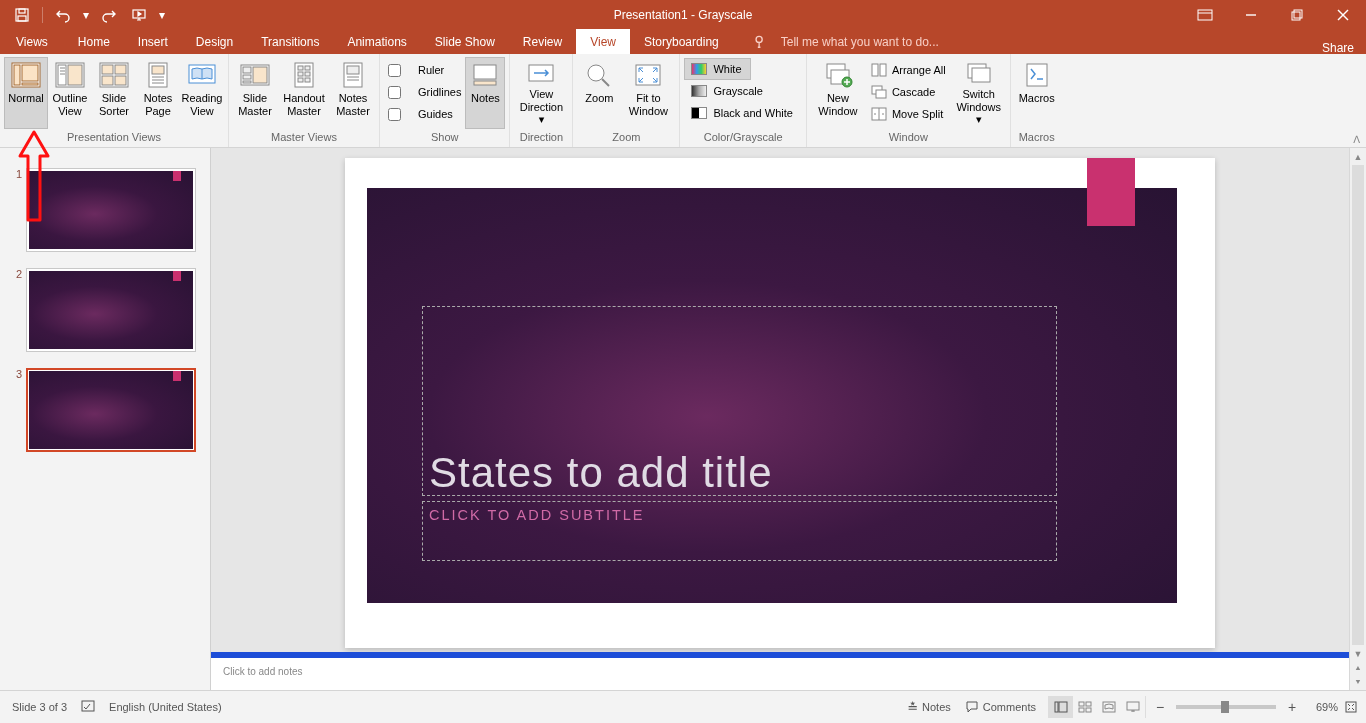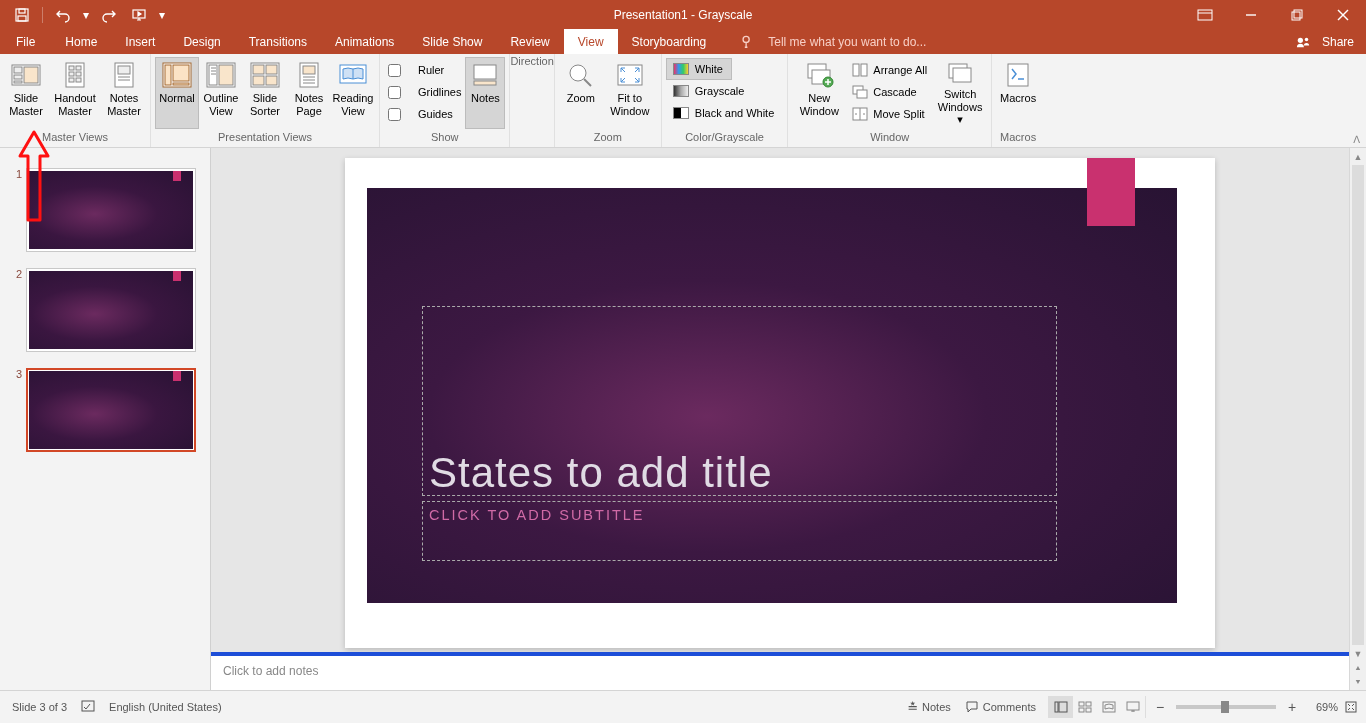--- a/index.html
+++ b/index.html
@@ -14,21 +14,21 @@
 .title-right { margin-left: auto; display: flex; height: 100%; }
 .sys-btn { width: 46px; height: 100%; display: flex; align-items: center; justify-content: center; font-size: 13px; }
 
 
 .tabs-row { height: 25px; background: #b7472a; display: flex; align-items: stretch; color: #fff; font-size: 12px; }
 .tab { padding: 0 14px; display: flex; align-items: center; cursor: pointer; }
 .tab.file { padding: 0 16px; }
 .tab.active { background: #fff; color: #b7472a; }
 .tell-me { display: flex; align-items: center; gap: 14px; color: #f8cfc6; padding-left: 20px; font-size: 12px; }
 .tell-me svg { width: 14px; height: 14px; }
-.share { margin-left: auto; display: flex; align-items: center; gap: 12px; padding: 0 12px; }
+.share { margin-left: auto; display: flex; align-items: center; gap: 12px; padding: 0 12px; flex-direction: column; }
 
 
 .ribbon { height: 94px; background: #f3f3f3; border-bottom: 1px solid #d4d4d4; display: flex; font-size: 11px; position: relative; }
 .ribbon-group { display: flex; flex-direction: column; border-right: 1px solid #e0e0e0; position: relative; padding-bottom: 2px; }
 .group-body { flex: 1; display: flex; align-items: flex-start; padding: 3px 4px 0; }
 .group-label { text-align: center; font-size: 11px; color: #666; height: 15px; line-height: 15px; position: relative; }
 
 .big-btn { display: flex; flex-direction: column; align-items: center; justify-content: flex-start; padding: 2px 3px; text-align: center; width: 44px; height: 72px; line-height: 1.15; cursor: pointer; border: 1px solid transparent; }
 .big-btn.wider { width: 54px; }
 .big-btn.selected { background: #d5d5d5; border-color: #bcbcbc; }
@@ -62,21 +62,21 @@
 .slide-canvas { flex: 1; background: #e6e6e6; display: flex; align-items: flex-start; justify-content: center; padding-top: 10px; overflow: auto; }
 .slide-outer { width: 870px; height: 490px; background: #fff; box-shadow: 0 2px 6px rgba(0,0,0,.2); position: relative; }
 .slide-accent { position: absolute; top: 0px; right: 80px; width: 48px; height: 68px; background: #c9316f; z-index: 2; }
 .slide-content { position: absolute; left: 22px; top: 30px; right: 38px; bottom: 45px; background: radial-gradient(ellipse at 42% 55%, #6b2a5f 0%, #3c1842 42%, #281333 100%); }
 .title-box { position: absolute; left: 55px; top: 118px; right: 120px; height: 190px; border: 1px dashed #aaa; }
 .title-text { font-size: 42px; font-weight: 300; color: #e0dbe4; letter-spacing: 1px; }
 .subtitle-box { position: absolute; left: 55px; top: 313px; right: 120px; height: 60px; border: 1px dashed #aaa; padding: 4px 6px; }
 .subtitle-text { font-size: 14.5px; color: #d06aa6; letter-spacing: 2px; }
 .title-inner { padding-top: 142px; padding-left: 6px; }
 
-.notes-pane { height: 38px; border-top: 4px solid #1d4ed8; background: #fff; padding: 8px 12px; color: #888; font-size: 12px; }
+.notes-pane { height: 38px; border-top: 6px solid #1d4ed8; background: #fff; padding: 8px 12px; color: #888; font-size: 10px; }
 
 .v-scroll { width: 17px; background: #f0f0f0; border-left: 1px solid #d8d8d8; display: flex; flex-direction: column; }
 .v-scroll .arrow { height: 17px; display: flex; align-items: center; justify-content: center; font-size: 9px; color: #888; }
 .v-scroll .track { flex: 1; position: relative; }
 .v-scroll .thumb-bar { position: absolute; left: 2px; right: 2px; top: 0; height: 100%; background: #dcdcdc; }
 .v-scroll .mini { height: 14px; display: flex; align-items: center; justify-content: center; font-size: 8px; color: #888; }
 
 
 .status-bar { height: 18px; background: #f3f3f3; border-top: 1px solid #d4d4d4; display: flex; align-items: center; font-size: 11px; color: #555; padding: 16px 4px; }
 .status-left { display: flex; align-items: center; gap: 14px; padding-left: 8px; }
@@ -150,21 +150,21 @@
     <div class="sys-btn">
         <svg width="12" height="12" stroke="#fff" stroke-width="1.4">
           <line x1="1" y1="1" x2="11" y2="11"></line>
           <line x1="11" y1="1" x2="1" y2="11"></line>
         </svg>
       </div>
   </div>
 </div>
 
 <div class="tabs-row">
-  <div class="tab file">File</div>
+  <div class="tab file">Views</div>
   <div class="tab">Home</div>
   <div class="tab">Insert</div>
   <div class="tab">Design</div>
   <div class="tab">Transitions</div>
   <div class="tab">Animations</div>
   <div class="tab">Slide Show</div>
   <div class="tab">Review</div>
   <div class="tab active">View</div>
   <div class="tab">Storyboarding</div>
   <div class="tell-me">
@@ -182,20 +182,84 @@
         <path d="M9 12 a3 3 0 0 1 6 0 Z"></path>
       </svg>
     <span>Share</span>
   </div>
 </div>
 
 <div class="ribbon">
 
   <div class="ribbon-group">
     <div class="group-body">
+      <div class="big-btn selected">
+        <div class="bi-icon">
+            <svg width="30" height="26" viewBox="0 0 30 26">
+              <rect x="1" y="1" width="28" height="24" fill="#fff" stroke="#a36a35"></rect>
+              <rect x="3" y="3" width="6" height="20" fill="#fbe3c6" stroke="#a36a35"></rect>
+              <rect x="11" y="3" width="16" height="16" fill="#fbe3c6" stroke="#a36a35"></rect>
+              <rect x="11" y="21" width="16" height="2" fill="#fbe3c6" stroke="#a36a35"></rect>
+            </svg>
+          </div>
+        <div class="bi-label">Normal</div>
+      </div>
+      <div class="big-btn">
+        <div class="bi-icon">
+            <svg width="30" height="26" viewBox="0 0 30 26">
+              <rect x="1" y="1" width="28" height="24" fill="#fff" stroke="#888"></rect>
+              <rect x="3" y="3" width="8" height="20" fill="#fff" stroke="#888"></rect>
+              <line x1="5" y1="6" x2="10" y2="6" stroke="#888"></line>
+              <line x1="5" y1="9" x2="10" y2="9" stroke="#888"></line>
+              <line x1="5" y1="12" x2="10" y2="12" stroke="#888"></line>
+              <rect x="13" y="3" width="14" height="20" fill="#f9e5cb" stroke="#888"></rect>
+            </svg>
+          </div>
+        <div class="bi-label">Outline View</div>
+      </div>
+      <div class="big-btn">
+        <div class="bi-icon">
+            <svg width="30" height="26" viewBox="0 0 30 26">
+              <rect x="1" y="1" width="28" height="24" fill="#fff" stroke="#888"></rect>
+              <rect x="3" y="3" width="11" height="9" fill="#f9e5cb" stroke="#888"></rect>
+              <rect x="16" y="3" width="11" height="9" fill="#f9e5cb" stroke="#888"></rect>
+              <rect x="3" y="14" width="11" height="9" fill="#f9e5cb" stroke="#888"></rect>
+              <rect x="16" y="14" width="11" height="9" fill="#f9e5cb" stroke="#888"></rect>
+            </svg>
+          </div>
+        <div class="bi-label">Slide Sorter</div>
+      </div>
+      <div class="big-btn">
+        <div class="bi-icon">
+            <svg width="30" height="26" viewBox="0 0 30 26">
+              <rect x="6" y="1" width="18" height="24" fill="#fff" stroke="#888"></rect>
+              <rect x="9" y="4" width="12" height="8" fill="#f9e5cb" stroke="#888"></rect>
+              <line x1="9" y1="15" x2="21" y2="15" stroke="#888"></line>
+              <line x1="9" y1="18" x2="21" y2="18" stroke="#888"></line>
+              <line x1="9" y1="21" x2="21" y2="21" stroke="#888"></line>
+            </svg>
+          </div>
+        <div class="bi-label">Notes Page</div>
+      </div>
+      <div class="big-btn">
+        <div class="bi-icon">
+            <svg width="30" height="26" viewBox="0 0 30 26">
+              <rect x="2" y="3" width="26" height="18" fill="#fff" stroke="#4a8fd6"></rect>
+              <path d="M5 7 Q10 5 15 7 Q20 5 25 7 V17 Q20 15 15 17 Q10 15 5 17 Z" fill="#cfe1f5" stroke="#4a8fd6"></path>
+              <line x1="15" y1="7" x2="15" y2="17" stroke="#4a8fd6"></line>
+            </svg>
+          </div>
+        <div class="bi-label">Reading View</div>
+      </div>
+    </div>
+    <div class="group-label">Presentation Views</div>
+  </div>
+
+  <div class="ribbon-group">
+    <div class="group-body">
       <div class="big-btn">
         <div class="bi-icon">
             <svg width="30" height="26" viewBox="0 0 30 26">
               <rect x="1" y="3" width="28" height="20" fill="#fff" stroke="#888"></rect>
               <rect x="3" y="5" width="8" height="6" fill="#eee" stroke="#888"></rect>
               <rect x="3" y="13" width="8" height="4" fill="#eee" stroke="#888"></rect>
               <rect x="3" y="19" width="8" height="2" fill="#eee" stroke="#888"></rect>
               <rect x="13" y="5" width="14" height="16" fill="#f9e5cb" stroke="#888"></rect>
             </svg>
           </div>
@@ -221,84 +285,20 @@
               <rect x="6" y="1" width="18" height="24" fill="#fff" stroke="#888"></rect>
               <rect x="9" y="4" width="12" height="8" fill="#eee" stroke="#888"></rect>
               <line x1="9" y1="15" x2="21" y2="15" stroke="#888"></line>
               <line x1="9" y1="18" x2="21" y2="18" stroke="#888"></line>
             </svg>
           </div>
         <div class="bi-label">Notes Master</div>
       </div>
     </div>
     <div class="group-label">Master Views</div>
-  </div>
-
-  <div class="ribbon-group">
-    <div class="group-body">
-      <div class="big-btn selected">
-        <div class="bi-icon">
-            <svg width="30" height="26" viewBox="0 0 30 26">
-              <rect x="1" y="1" width="28" height="24" fill="#fff" stroke="#a36a35"></rect>
-              <rect x="3" y="3" width="6" height="20" fill="#fbe3c6" stroke="#a36a35"></rect>
-              <rect x="11" y="3" width="16" height="16" fill="#fbe3c6" stroke="#a36a35"></rect>
-              <rect x="11" y="21" width="16" height="2" fill="#fbe3c6" stroke="#a36a35"></rect>
-            </svg>
-          </div>
-        <div class="bi-label">Normal</div>
-      </div>
-      <div class="big-btn">
-        <div class="bi-icon">
-            <svg width="30" height="26" viewBox="0 0 30 26">
-              <rect x="1" y="1" width="28" height="24" fill="#fff" stroke="#888"></rect>
-              <rect x="3" y="3" width="8" height="20" fill="#fff" stroke="#888"></rect>
-              <line x1="5" y1="6" x2="10" y2="6" stroke="#888"></line>
-              <line x1="5" y1="9" x2="10" y2="9" stroke="#888"></line>
-              <line x1="5" y1="12" x2="10" y2="12" stroke="#888"></line>
-              <rect x="13" y="3" width="14" height="20" fill="#f9e5cb" stroke="#888"></rect>
-            </svg>
-          </div>
-        <div class="bi-label">Outline View</div>
-      </div>
-      <div class="big-btn">
-        <div class="bi-icon">
-            <svg width="30" height="26" viewBox="0 0 30 26">
-              <rect x="1" y="1" width="28" height="24" fill="#fff" stroke="#888"></rect>
-              <rect x="3" y="3" width="11" height="9" fill="#f9e5cb" stroke="#888"></rect>
-              <rect x="16" y="3" width="11" height="9" fill="#f9e5cb" stroke="#888"></rect>
-              <rect x="3" y="14" width="11" height="9" fill="#f9e5cb" stroke="#888"></rect>
-              <rect x="16" y="14" width="11" height="9" fill="#f9e5cb" stroke="#888"></rect>
-            </svg>
-          </div>
-        <div class="bi-label">Slide Sorter</div>
-      </div>
-      <div class="big-btn">
-        <div class="bi-icon">
-            <svg width="30" height="26" viewBox="0 0 30 26">
-              <rect x="6" y="1" width="18" height="24" fill="#fff" stroke="#888"></rect>
-              <rect x="9" y="4" width="12" height="8" fill="#f9e5cb" stroke="#888"></rect>
-              <line x1="9" y1="15" x2="21" y2="15" stroke="#888"></line>
-              <line x1="9" y1="18" x2="21" y2="18" stroke="#888"></line>
-              <line x1="9" y1="21" x2="21" y2="21" stroke="#888"></line>
-            </svg>
-          </div>
-        <div class="bi-label">Notes Page</div>
-      </div>
-      <div class="big-btn">
-        <div class="bi-icon">
-            <svg width="30" height="26" viewBox="0 0 30 26">
-              <rect x="2" y="3" width="26" height="18" fill="#fff" stroke="#4a8fd6"></rect>
-              <path d="M5 7 Q10 5 15 7 Q20 5 25 7 V17 Q20 15 15 17 Q10 15 5 17 Z" fill="#cfe1f5" stroke="#4a8fd6"></path>
-              <line x1="15" y1="7" x2="15" y2="17" stroke="#4a8fd6"></line>
-            </svg>
-          </div>
-        <div class="bi-label">Reading View</div>
-      </div>
-    </div>
-    <div class="group-label">Presentation Views</div>
   </div>
 
   <div class="ribbon-group">
     <div class="group-body" style="flex-direction: row; align-items: flex-start;">
       <div style="display:flex; flex-direction:column; padding-top:2px">
         <label class="chk-row">
             <input type="checkbox" style="">
             <span>Ruler</span>
           </label>
         <label class="chk-row">
@@ -317,20 +317,31 @@
               <rect x="2" y="18" width="22" height="4" fill="#f9e5cb" stroke="#888"></rect>
             </svg>
           </div>
         <div class="bi-label">Notes</div>
       </div>
     </div>
     <div class="group-label">Show</div>
   </div>
 
   <div class="ribbon-group">
+    <div class="group-body">
+      <div class="big-btn wider">
+        <div class="bi-icon">
+            <svg width="30" height="24" viewBox="0 0 30 24">
+              <rect x="3" y="4" width="24" height="16" fill="#fff" stroke="#888"></rect>
+              <path d="M8 12 H22 M19 9 L22 12 L19 15" fill="none" stroke="#4a8fd6" stroke-width="1.5"></path>
+            </svg>
+          </div>
+        <div class="bi-label"><span>View Direction</span> ▾</div>
+      </div>
+    </div>
     <div class="group-label">Direction</div>
   </div>
 
   <div class="ribbon-group">
     <div class="group-body">
       <div class="big-btn">
         <div class="bi-icon">
             <svg width="28" height="26" viewBox="0 0 28 26">
               <circle cx="11" cy="11" r="8" fill="#fff" stroke="#888"></circle>
               <line x1="17" y1="17" x2="24" y2="24" stroke="#888" stroke-width="2"></line>

